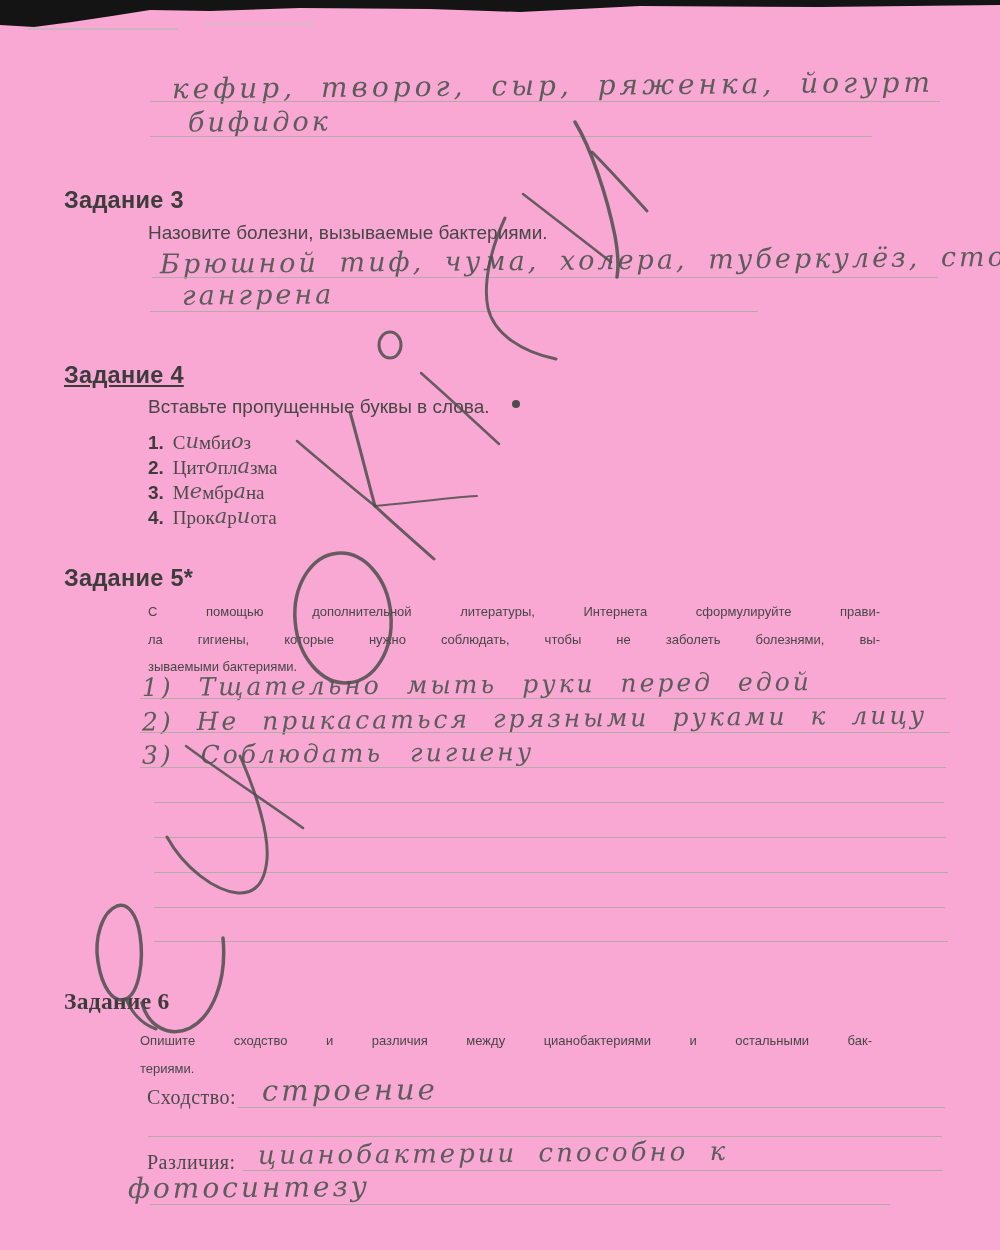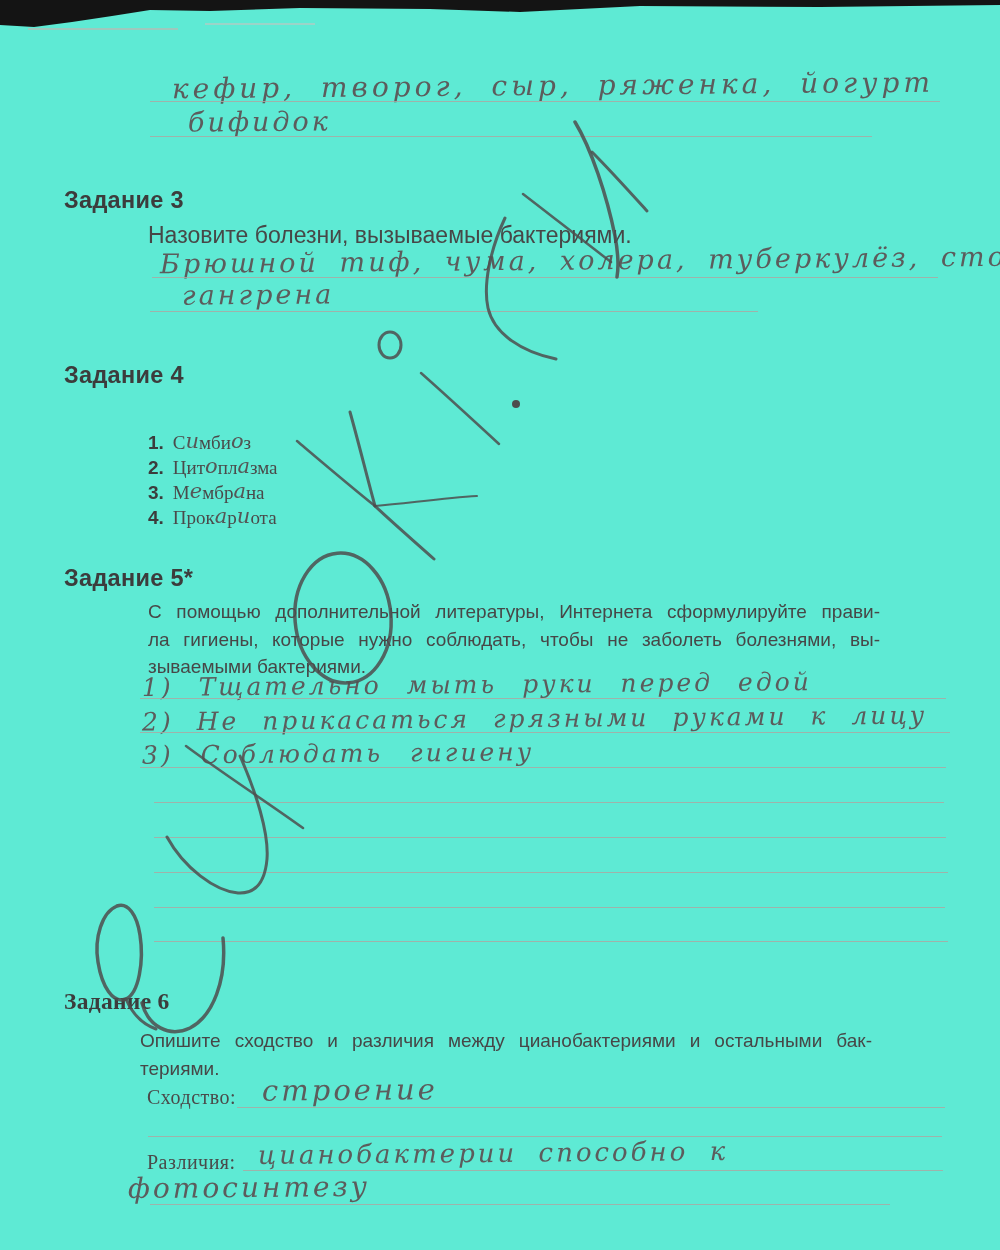--- a/index.html
+++ b/index.html
@@ -1,22 +1,22 @@
 <!DOCTYPE html>
 <html><head>
 <meta charset="utf-8">
 <style>
   html,body{margin:0;padding:0;background:#e8e8e6;}
-  .page{position:relative;width:1000px;height:1250px;background:#5eead4;overflow:hidden;
+  .page{position:relative;width:1000px;height:1250px;background:#f9a8d4;overflow:hidden;
         font-family:"Liberation Sans",sans-serif;}
   .heading{position:absolute;font-family:"Liberation Sans",sans-serif;font-weight:bold;
            font-size:23.5px;color:#3c3c3c;letter-spacing:.3px;white-space:nowrap;}
-  .ptext{position:absolute;font-family:"Liberation Sans",sans-serif;font-size:23px;
+  .ptext{position:absolute;font-family:"Liberation Sans",sans-serif;font-size:19px;
          color:#474747;white-space:nowrap;}
-  .para{position:absolute;font-family:"Liberation Sans",sans-serif;font-size:19px;
+  .para{position:absolute;font-family:"Liberation Sans",sans-serif;font-size:13px;
         color:#474747;width:732px;line-height:27.5px;}
   .jline{text-align:justify;text-align-last:justify;}
   .jline.last{text-align-last:auto;}
   .rline{position:absolute;height:1px;background:#a9a9a2;opacity:.85;}
   .hw{position:absolute;font-family:"DejaVu Serif",serif;font-style:italic;color:#5c5c5c;
       white-space:nowrap;transform:rotate(-.5deg);line-height:1;}
   .t4row{position:absolute;font-family:"Liberation Serif",serif;font-size:19px;color:#4a4a4a;
          white-space:nowrap;line-height:1;}
   .t4num{font-family:"Liberation Sans",sans-serif;font-weight:bold;color:#3c3c3c;margin-right:9px;}
   .hwl{font-family:"DejaVu Serif",serif;font-style:italic;color:#565656;font-size:21px;
@@ -43,21 +43,22 @@
   <div class="hw" style="left:188px;top:108px;font-size:27px;letter-spacing:3px;">бифидок</div>
   <div class="rline" style="left:150px;top:136px;width:722px;"></div>
 
   <div class="heading" style="left:64px;top:187px;text-align:right;">Задание 3</div>
   <div class="ptext" style="left:148px;top:222px;">Назовите болезни, вызываемые бактериями.</div>
   <div class="hw" style="left:160px;top:246px;font-size:27px;letter-spacing:3px;word-spacing:9px;">Брюшной тиф, чума, холера, туберкулёз, столбняк,</div>
   <div class="rline" style="left:152px;top:277px;width:786px;"></div>
   <div class="hw" style="left:182px;top:281px;font-size:27px;letter-spacing:3px;">гангрена</div>
   <div class="rline" style="left:150px;top:311px;width:608px;"></div>
 
-  <div class="heading" style="left:64px;top:362px;">Задание 4</div>
+  <div class="heading" style="left:64px;top:362px;text-decoration:underline;">Задание 4</div>
+  <div class="ptext" style="left:148px;top:396px;">Вставьте пропущенные буквы в слова.</div>
 
   <div class="t4row" style="left:148px;top:432px;">
     <span class="t4num">1.</span><span>С</span><span class="hwl">и</span><span>мби</span><span class="hwl">о</span><span>з</span>
   </div>
   <div class="t4row" style="left:148px;top:457px;">
     <span class="t4num">2.</span><span>Цит</span><span class="hwl">о</span><span>пл</span><span class="hwl">а</span><span>зма</span>
   </div>
   <div class="t4row" style="left:148px;top:482px;">
     <span class="t4num">3.</span><span>М</span><span class="hwl">е</span><span>мбр</span><span class="hwl">а</span><span>на</span>
   </div>

